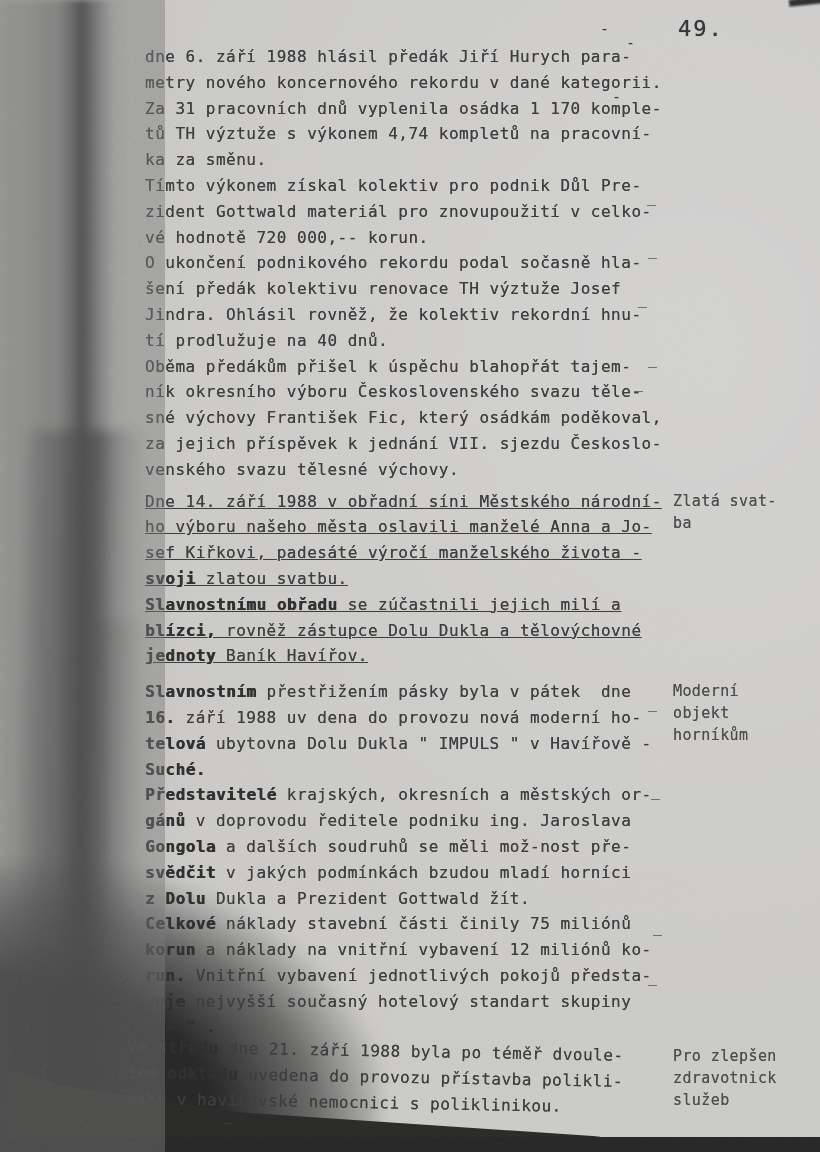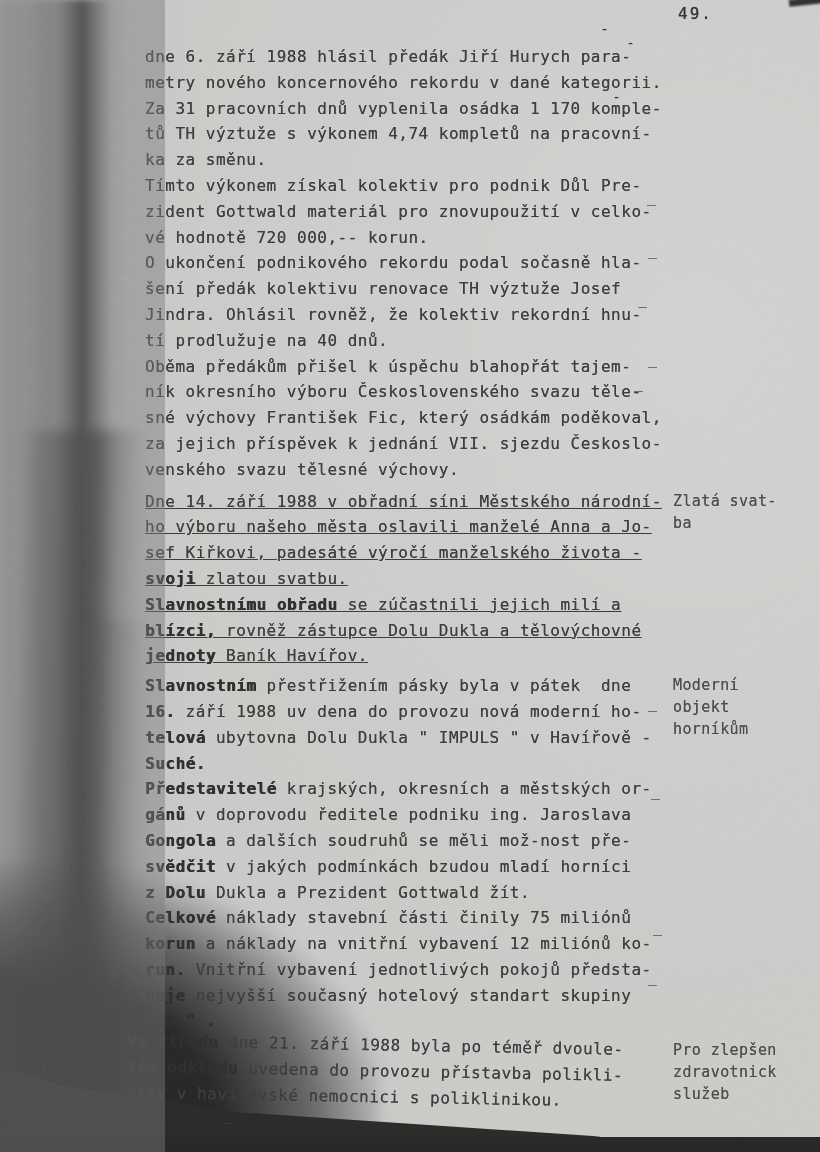--- a/index.html
+++ b/index.html
@@ -29,26 +29,26 @@
   .bottom-wedge{position:absolute;left:0;bottom:6px;width:600px;height:80px;background:#0d0d0c;
     clip-path:polygon(0 0, 10% 24%, 40% 58%, 100% 88%, 100% 100%, 0 100%);filter:blur(3px);}
   .bottom-bar{position:absolute;left:0;bottom:0;width:100%;height:15px;background:#090909;}
   .corner-notch{position:absolute;right:-3px;top:-2px;width:34px;height:7px;background:#151515;
     transform:rotate(-6deg);filter:blur(1px);}
   .smear{position:absolute;left:92px;top:620px;width:80px;height:500px;
     background:linear-gradient(to right, rgba(25,25,25,.30), rgba(0,0,0,0) 75%);filter:blur(6px);}
   .grain{position:absolute;left:0;top:0;pointer-events:none;}
 
   
-  .page-number{position:absolute;left:678px;top:4px;font-size:16px;letter-spacing:2px;
+  .page-number{position:absolute;left:678px;top:16px;font-size:22px;letter-spacing:2px;
     color:#1c1c1c;text-shadow:0 0 .7px #1c1c1c;}
   .text-column{position:absolute;left:145px;top:44px;width:522px;color:#262626;}
   .section{position:relative;}
   .sec-2{margin-top:6px;text-decoration:underline;}
-  .sec-3{margin-top:4px;}
+  .sec-3{margin-top:10px;}
   .sec-4{margin-top:4px;}
   .block{white-space:pre;font-size:16px;line-height:25.8px;letter-spacing:.5px;
     text-shadow:0 0 .6px rgba(45,45,45,.85);}
   .block.skew{transform:rotate(1.05deg);transform-origin:560px 14px;margin-left:-18px;}
   .line b{font-weight:bold;color:#141414;text-shadow:.6px 0 0 #141414;}
   .margin-note{position:absolute;left:528px;top:1px;width:150px;white-space:pre;
     font-size:15px;line-height:22px;letter-spacing:.4px;color:#3b3b3b;
     text-shadow:0 0 .6px rgba(60,60,60,.8);}
   .artifact{position:absolute;font-size:15px;color:#3a3a3a;}
 </style>

